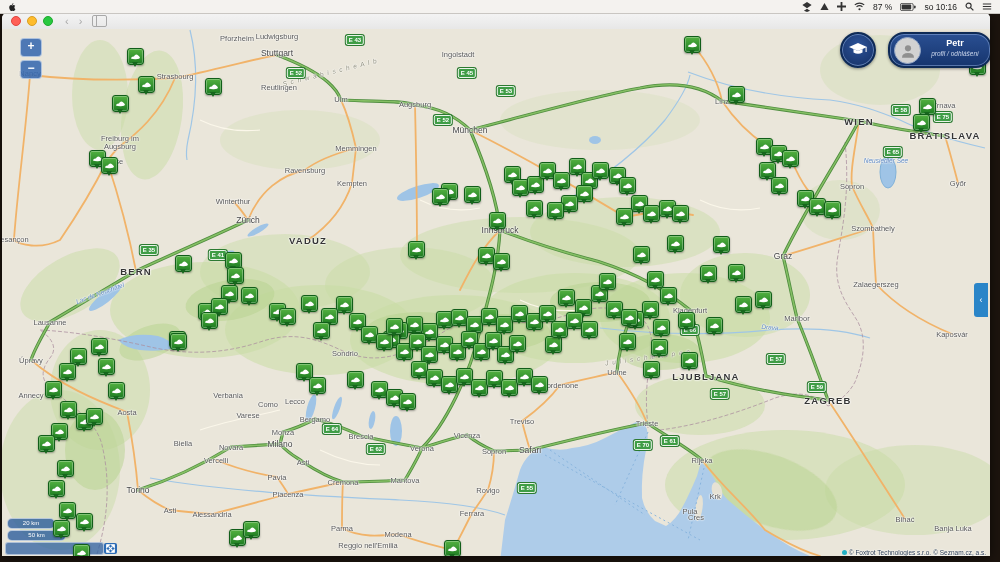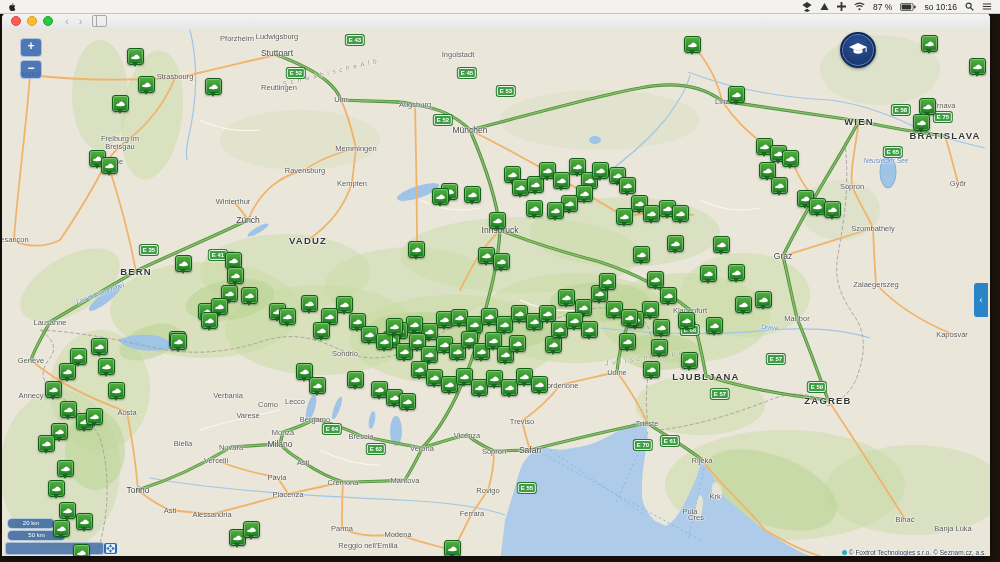--- a/index.html
+++ b/index.html
@@ -331,26 +331,26 @@
         <div class="city" style="left: 175px; top: 76px;">Strasbourg</div>
         <div class="city" style="left: 237px; top: 38px;">Pforzheim</div>
         <div class="city" style="left: 277px; top: 36px;">Ludwigsburg</div>
         <div class="city" style="left: 279px; top: 87px;">Reutlingen</div>
         <div class="city" style="left: 341px; top: 99px;">Ulm</div>
         <div class="city" style="left: 458px; top: 54px;">Ingolstadt</div>
         <div class="city" style="left: 415px; top: 104px;">Augsburg</div>
         <div class="city" style="left: 356px; top: 148px;">Memmingen</div>
         <div class="city" style="left: 305px; top: 170px;">Ravensburg</div>
         <div class="city" style="left: 352px; top: 183px;">Kempten</div>
-        <div class="city wrap" style="left: 120px; top: 143px;">Freiburg im Breisgau</div>
+        <div class="city wrap" style="left: 120px; top: 143px;">Freiburg im Augsburg</div>
         <div class="city" style="left: 107px; top: 161px;">Mulhouse</div>
         <div class="city" style="left: 12px; top: 239px;">Besançon</div>
         <div class="city" style="left: 233px; top: 201px;">Winterthur</div>
         <div class="city" style="left: 50px; top: 322px;">Lausanne</div>
-        <div class="city" style="left: 31px; top: 360px;">Genève</div>
+        <div class="city" style="left: 31px; top: 360px;">Úpravy</div>
         <div class="city" style="left: 31px; top: 395px;">Annecy</div>
         <div class="city" style="left: 127px; top: 412px; text-align: right;">Aosta</div>
         <div class="city" style="left: 170px; top: 510px;">Asti</div>
         <div class="city" style="left: 212px; top: 514px;">Alessandria</div>
         <div class="city" style="left: 183px; top: 443px;">Biella</div>
         <div class="city" style="left: 231px; top: 447px;">Novara</div>
         <div class="city" style="left: 216px; top: 460px;">Vercelli</div>
         <div class="city" style="left: 228px; top: 395px;">Verbania</div>
         <div class="city" style="left: 248px; top: 415px;">Varese</div>
         <div class="city" style="left: 268px; top: 404px;">Como</div>
@@ -1200,20 +1200,32 @@
       <div class="zoombtn" style="left:20px;top:60px;">−</div>
       <div class="collapse">‹</div>
 
       <div class="gradbtn">
         <svg width="18" height="14" viewBox="0 0 18 14">
           <path fill="#fff" d="M9 0 L18 4 L9 8 L0 4 Z"></path>
           <path fill="#fff" d="M4.5 6 L4.5 9.5 Q9 12.2 13.5 9.5 L13.5 6 L9 8 Z"></path>
           <rect x="16.6" y="4" width="1" height="5" fill="#fff"></rect>
         </svg>
       </div>
+      <div class="profile">
+        <span class="avatar">
+          <svg width="16" height="16" viewBox="0 0 12 12">
+            <circle cx="6" cy="4" r="2.3" fill="#8f8f8f"></circle>
+            <path d="M1.5 11 Q1.5 7.5 6 7.5 Q10.5 7.5 10.5 11 Z" fill="#8f8f8f"></path>
+          </svg>
+        </span>
+        <span class="ptexts">
+          <div class="pname">Petr</div>
+          <div class="psub">profil / odhlášení</div>
+        </span>
+      </div>
 
       <div class="attrib">
         <span class="dot"></span>
         <span class="lnk">© Foxtrot Technologies s.r.o.</span>
         <span class="lnk">© Seznam.cz, a.s.</span>
       </div>
     </div>
   </div>
 </div>
 

